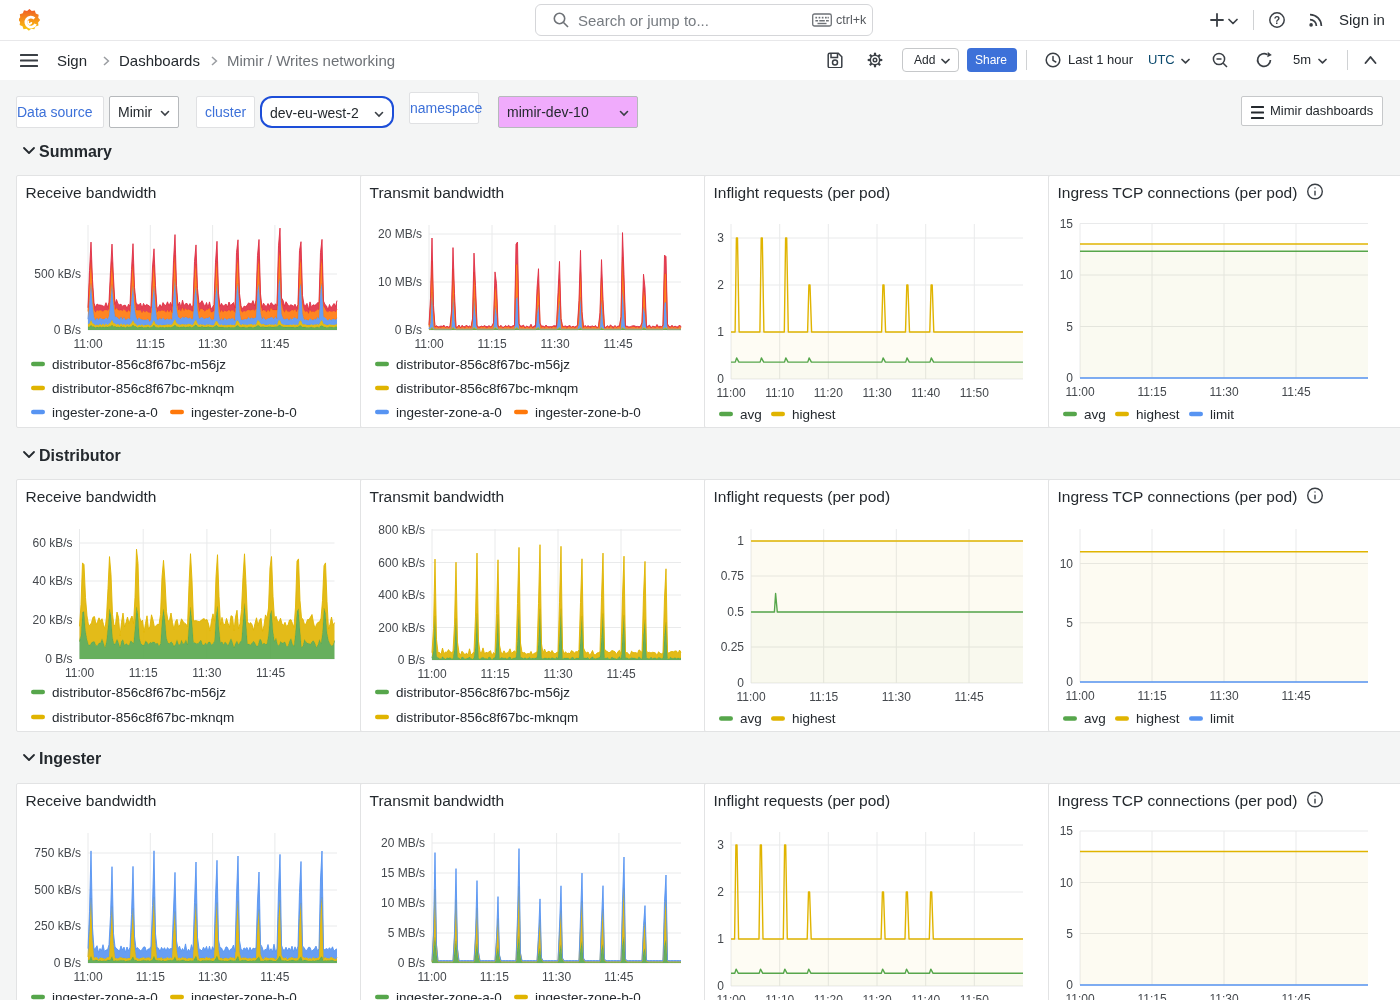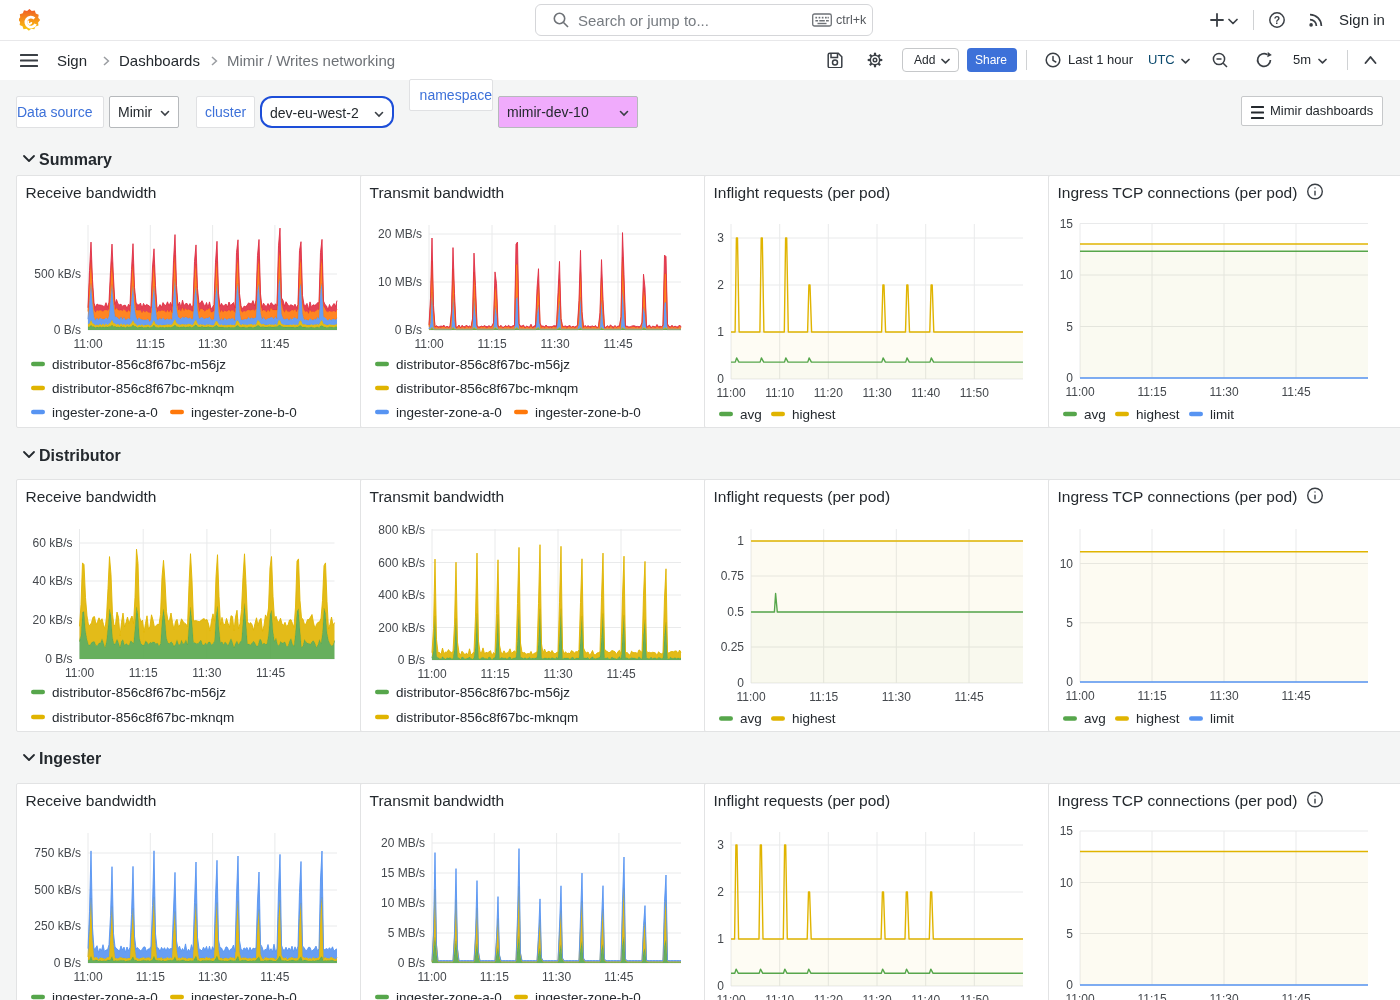--- a/index.html
+++ b/index.html
@@ -142,34 +142,34 @@
     <path d="M1.5 9 L6.5 3 L11.5 9" fill="none" stroke="#3A3F45" stroke-width="1.9" stroke-linecap="round" stroke-linejoin="round"></path>
   </svg>
 <div class="abs" style="left:16px;top:96px;width:88px;height:32px;background:#fff;border:1px solid #E0E1E3;border-radius:2px;line-height:30px;font-size:14px;color:#3D71D9;">Data source</div>
 <div class="abs" style="left:109px;top:96px;width:70px;height:32px;background:#fff;border:1px solid #B6B9BC;border-radius:2px;line-height:30px;padding-left:8px;font-size:14px;color:#24292E;">Mimir<svg style="position:absolute;right:8px;top:12px" width="10" height="9" viewBox="0 0 10 9">
       <path d="M1.5 2.5 L5 6 L8.5 2.5" fill="none" stroke="#3A3F45" stroke-width="1.6" stroke-linecap="round"></path>
     </svg></div>
 <div class="abs" style="left:196px;top:96px;width:59px;height:32px;background:#fff;border:1px solid #E0E1E3;border-radius:2px;line-height:30px;text-align:center;font-size:14px;color:#3D71D9;">cluster</div>
 <div class="abs" style="left:260px;top:96px;width:134px;height:32px;background:#fff;border:2px solid #1d4ed8;border-radius:12px;line-height:30px;padding-left:8px;font-size:14px;color:#24292E;">dev-eu-west-2<svg style="position:absolute;right:8px;top:12px" width="10" height="9" viewBox="0 0 10 9">
       <path d="M1.5 2.5 L5 6 L8.5 2.5" fill="none" stroke="#3A3F45" stroke-width="1.6" stroke-linecap="round"></path>
     </svg></div>
-<div class="abs" style="left:409px;top:79px;width:84px;height:32px;background:#fff;border:1px solid #E0E1E3;border-radius:2px;line-height:30px;text-align:right;font-size:14px;color:#3D71D9;">namespace</div>
+<div class="abs" style="left:409px;top:92px;width:70px;height:32px;background:#fff;border:1px solid #E0E1E3;border-radius:2px;line-height:30px;text-align:right;font-size:14px;color:#3D71D9;">namespace</div>
 <div class="abs" style="left:498px;top:96px;width:140px;height:32px;background:#f0abfc;border:1px solid #B6B9BC;border-radius:2px;line-height:30px;padding-left:8px;font-size:14px;color:#24292E;">mimir-dev-10<svg style="position:absolute;right:8px;top:12px" width="10" height="9" viewBox="0 0 10 9">
       <path d="M1.5 2.5 L5 6 L8.5 2.5" fill="none" stroke="#3A3F45" stroke-width="1.6" stroke-linecap="round"></path>
     </svg></div>
 <div class="abs" style="left:1241px;top:96px;width:142px;height:30px;background:#fff;border:1px solid #C6C8CA;border-radius:2px;"></div>
 <svg style="position:absolute;left:1251px;top:104.5px" width="13" height="16" viewBox="0 0 13 16">
     <g fill="#24292E">
       <rect x="0" y="1" width="13" height="2" rx="0.5"></rect>
       <rect x="0" y="6.5" width="13" height="2" rx="0.5"></rect>
       <rect x="0" y="12" width="13" height="2" rx="0.5"></rect>
     </g>
   </svg>
 <div class="abs" style="left:1270px;top:103px;font-size:13px;color:#24292E;">Mimir dashboards</div>
-<div style="position:absolute;left:20px;top:147px;height:24px;"><svg width="400" height="24" viewBox="0 0 400 24">
+<div style="position:absolute;left:20px;top:139px;height:24px;"><svg width="400" height="24" viewBox="0 0 400 24">
       <path d="M4 9 L9 14 L14 9" fill="none" stroke="#24292E" stroke-width="1.8" stroke-linecap="round" stroke-linejoin="round"></path>
       <text x="19" y="17.5" font-size="16" font-weight="700" fill="#24292E">Summary</text>
     </svg></div>
 <div style="position:absolute;left:20px;top:443px;height:24px;"><svg width="400" height="24" viewBox="0 0 400 24">
       <path d="M4 9 L9 14 L14 9" fill="none" stroke="#24292E" stroke-width="1.8" stroke-linecap="round" stroke-linejoin="round"></path>
       <text x="19" y="17.5" font-size="16" font-weight="700" fill="#24292E">Distributor</text>
     </svg></div>
 <div style="position:absolute;left:20px;top:745.5px;height:24px;"><svg width="400" height="24" viewBox="0 0 400 24">
       <path d="M4 9 L9 14 L14 9" fill="none" stroke="#24292E" stroke-width="1.8" stroke-linecap="round" stroke-linejoin="round"></path>
       <text x="19" y="17.5" font-size="16" font-weight="700" fill="#24292E">Ingester</text>

